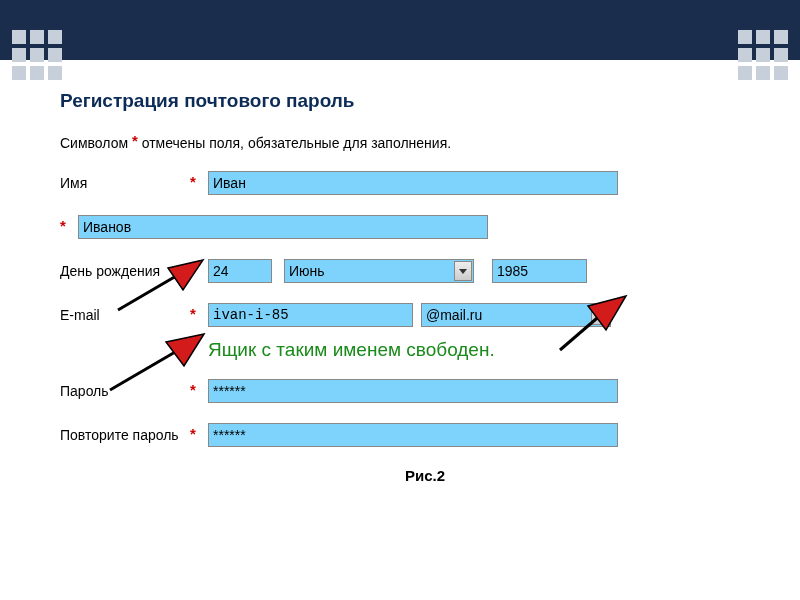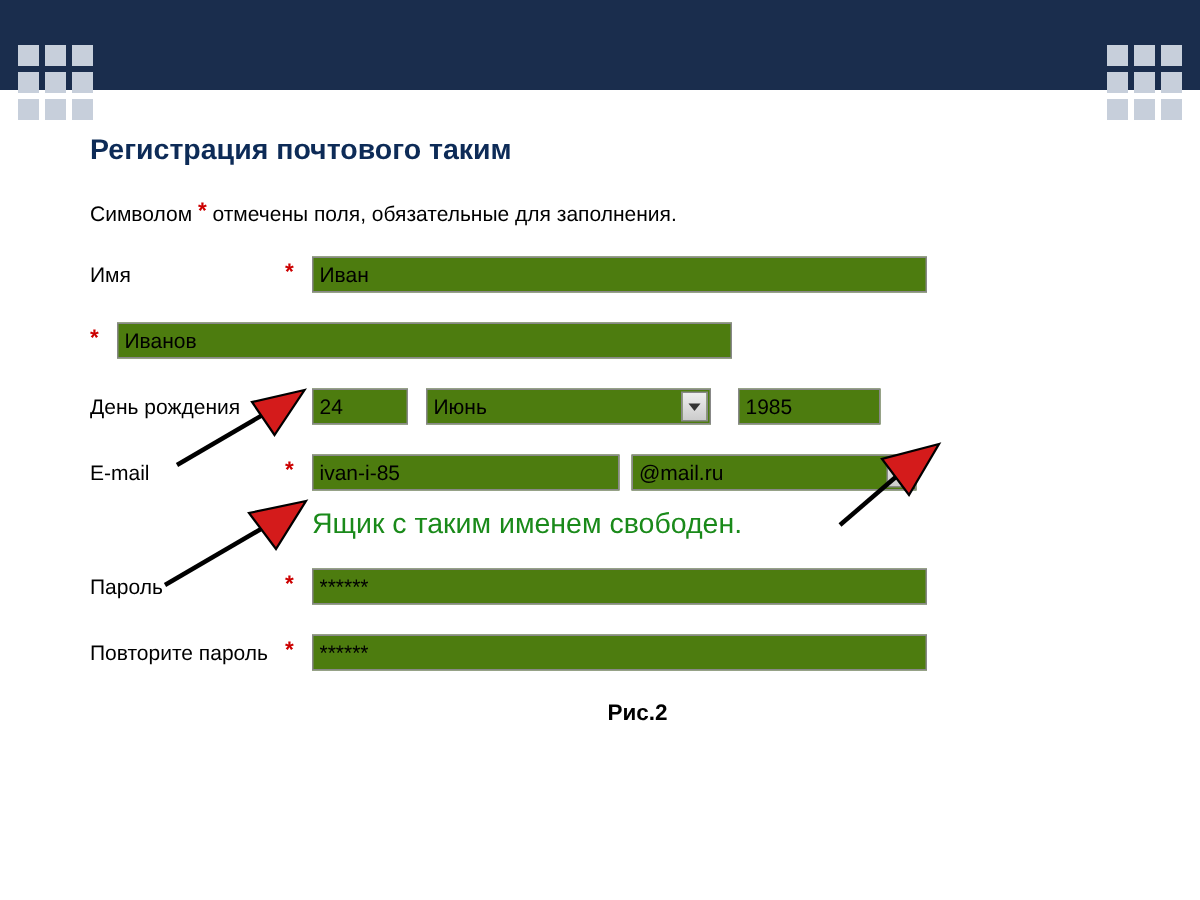--- a/index.html
+++ b/index.html
@@ -57,28 +57,28 @@
     .star-col {
       width: 18px;
       text-align: left;
       flex-shrink: 0;
     }
     .form-input {
       border: 1px solid #888;
       height: 24px;
       padding: 2px 4px;
       font-size: 14px;
-      background: #4d7c0f;
+      background: #7dd3fc;
       font-family: Arial, sans-serif;
     }
     .wide { width: 410px; }
     .day-input { width: 64px; }
     .month-select { width: 190px; margin-left: 12px; }
     .year-input { width: 95px; margin-left: 18px; }
-    .email-input { width: 205px; }
+    .email-input { width: 205px; font-family: Liberation Mono, monospace; }
     .domain-select { width: 190px; margin-left: 8px; }
     .select-wrap {
       position: relative;
       display: inline-block;
     }
     .select-wrap .form-input { padding-right: 22px; }
     .select-btn {
       position: absolute;
       right: 2px;
       top: 2px;
@@ -160,21 +160,21 @@
     <div></div>
       <div></div>
       <div></div>
     <div></div>
       <div></div>
       <div></div>
   </div>
 </div>
 
 <div class="content">
-  <div class="title">Регистрация почтового таким</div>
+  <div class="title">Регистрация почтового пароль</div>
 
   <div class="note">
     <span>Символом </span><span class="star">*</span><span> отмечены поля, обязательные для заполнения.</span>
   </div>
 
   <div class="form-row">
     <div class="form-label">Имя</div>
     <div class="star-col"><span class="star">*</span></div>
     <input class="form-input wide" value="Иван" style="">
   </div>

